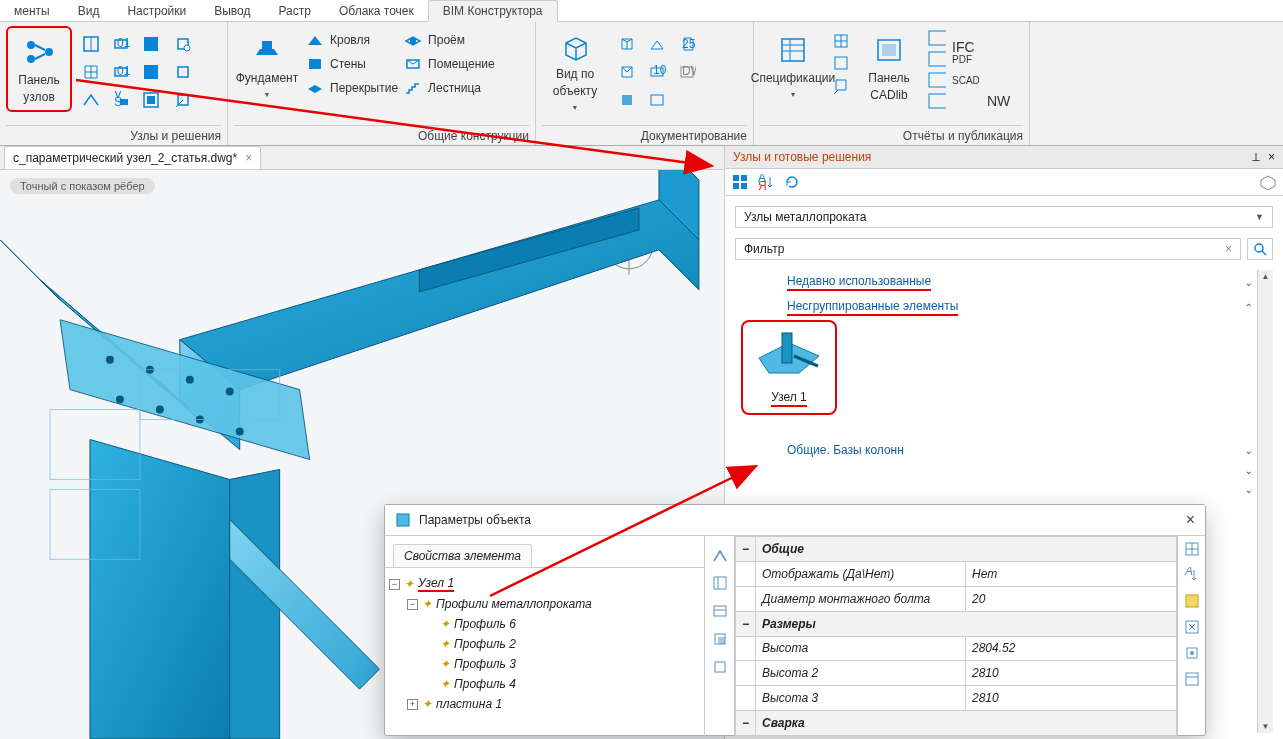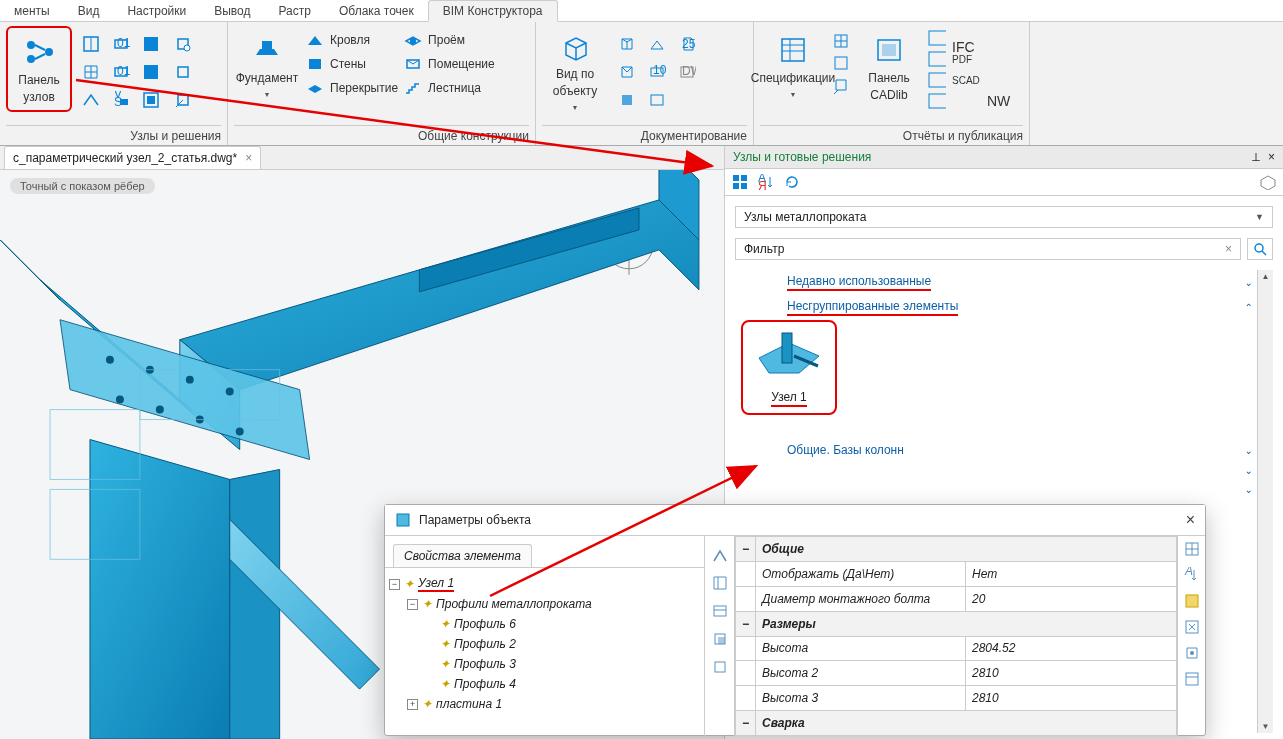--- a/index.html
+++ b/index.html
@@ -46,21 +46,21 @@
   .viewport-col{flex:1;display:flex;flex-direction:column;border-right:1px solid var(--border);}
   .tabbar{display:flex;background:#efefef;border-bottom:1px solid var(--border);height:24px;padding-left:4px;gap:6px;}
   .doc-tab{display:flex;align-items:center;gap:8px;padding:2px 8px;background:#fff;border:1px solid var(--border);border-bottom:none;border-radius:3px 3px 0 0;}
   .doc-tab .close{color:#888;}
   .viewport{flex:1;background:#f3f5f6;position:relative;overflow:hidden;}
   .badge{position:absolute;top:8px;left:10px;background:#e0e0e0;color:#555;border-radius:10px;padding:2px 10px;font-size:11px;}
 
   
   .right-panel{width:558px;background:var(--panel);display:flex;flex-direction:column;}
   .panel-header{display:flex;align-items:center;justify-content:space-between;padding:4px 8px;border-bottom:1px solid var(--border);background:#eaeaea;}
-  .panel-header .title{color:#15803d;}
+  .panel-header .title{color:#c2410c;}
   .panel-header .icons{display:flex;gap:8px;color:#666;}
   .panel-toolbar{display:flex;align-items:center;justify-content:space-between;padding:4px 6px;background:#fff;border-bottom:1px solid var(--border);}
   .panel-toolbar .left{display:flex;gap:8px;}
   .panel-toolbar .ico{width:18px;height:18px;display:flex;align-items:center;justify-content:center;}
 
   .panel-body{padding:10px 10px 6px 10px;display:flex;flex-direction:column;gap:10px;flex:1;overflow:hidden;background:#fff;}
   .combo{display:flex;align-items:center;justify-content:space-between;border:1px solid var(--border);background:#fff;padding:3px 8px;}
   .combo .dd{color:#555;font-size:9px;}
   .filter-row{display:flex;gap:6px;}
   .filter-input{flex:1;display:flex;align-items:center;justify-content:space-between;border:1px solid var(--border);padding:3px 8px;color:#888;background:#fff;}

